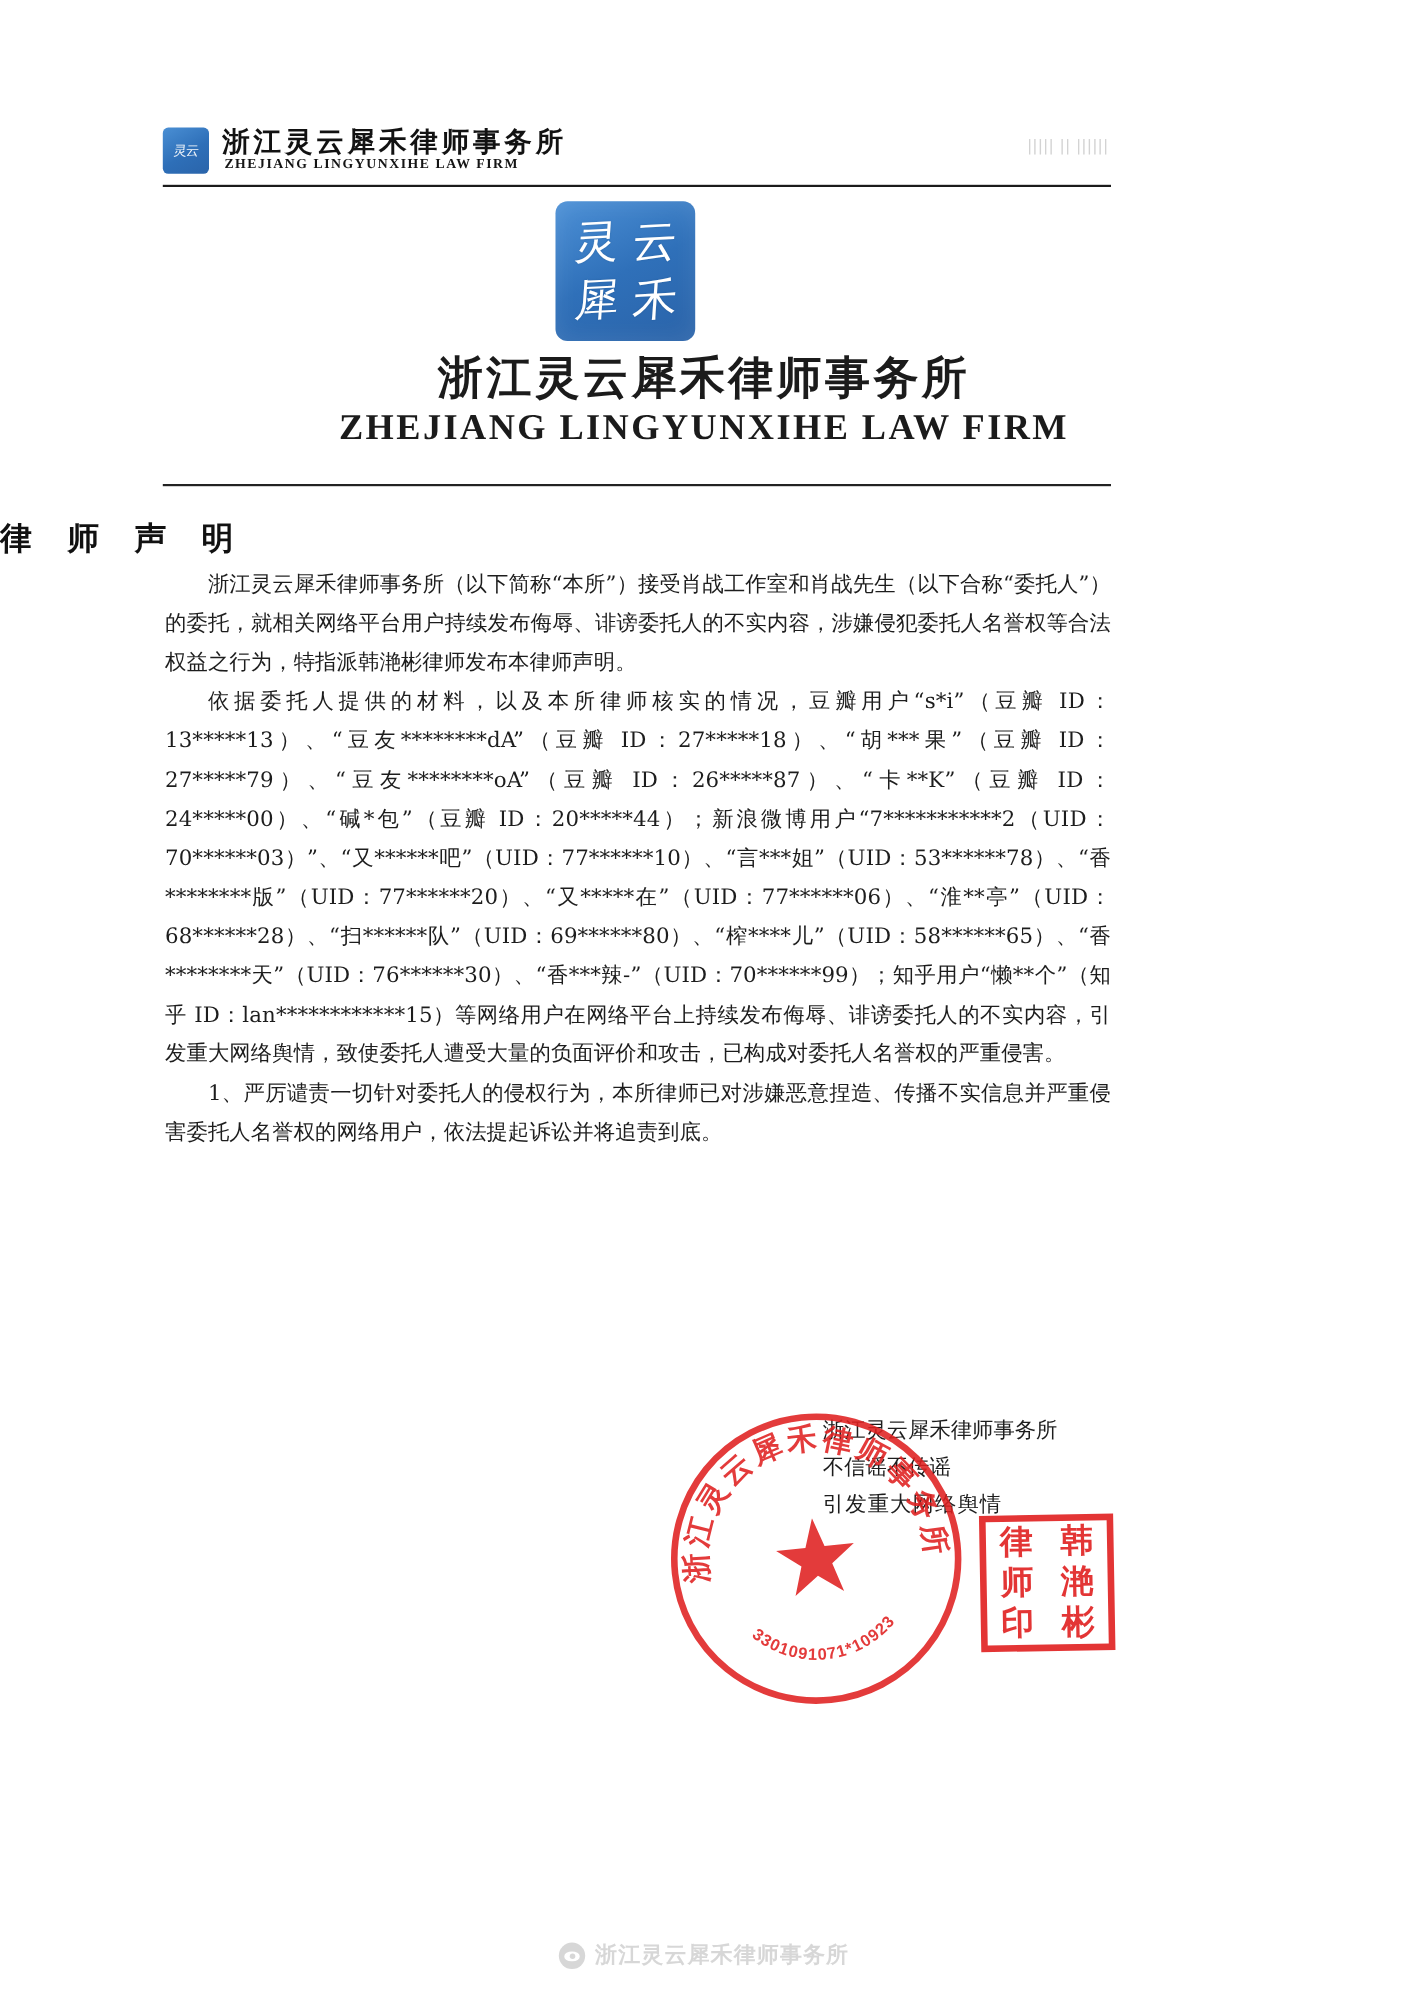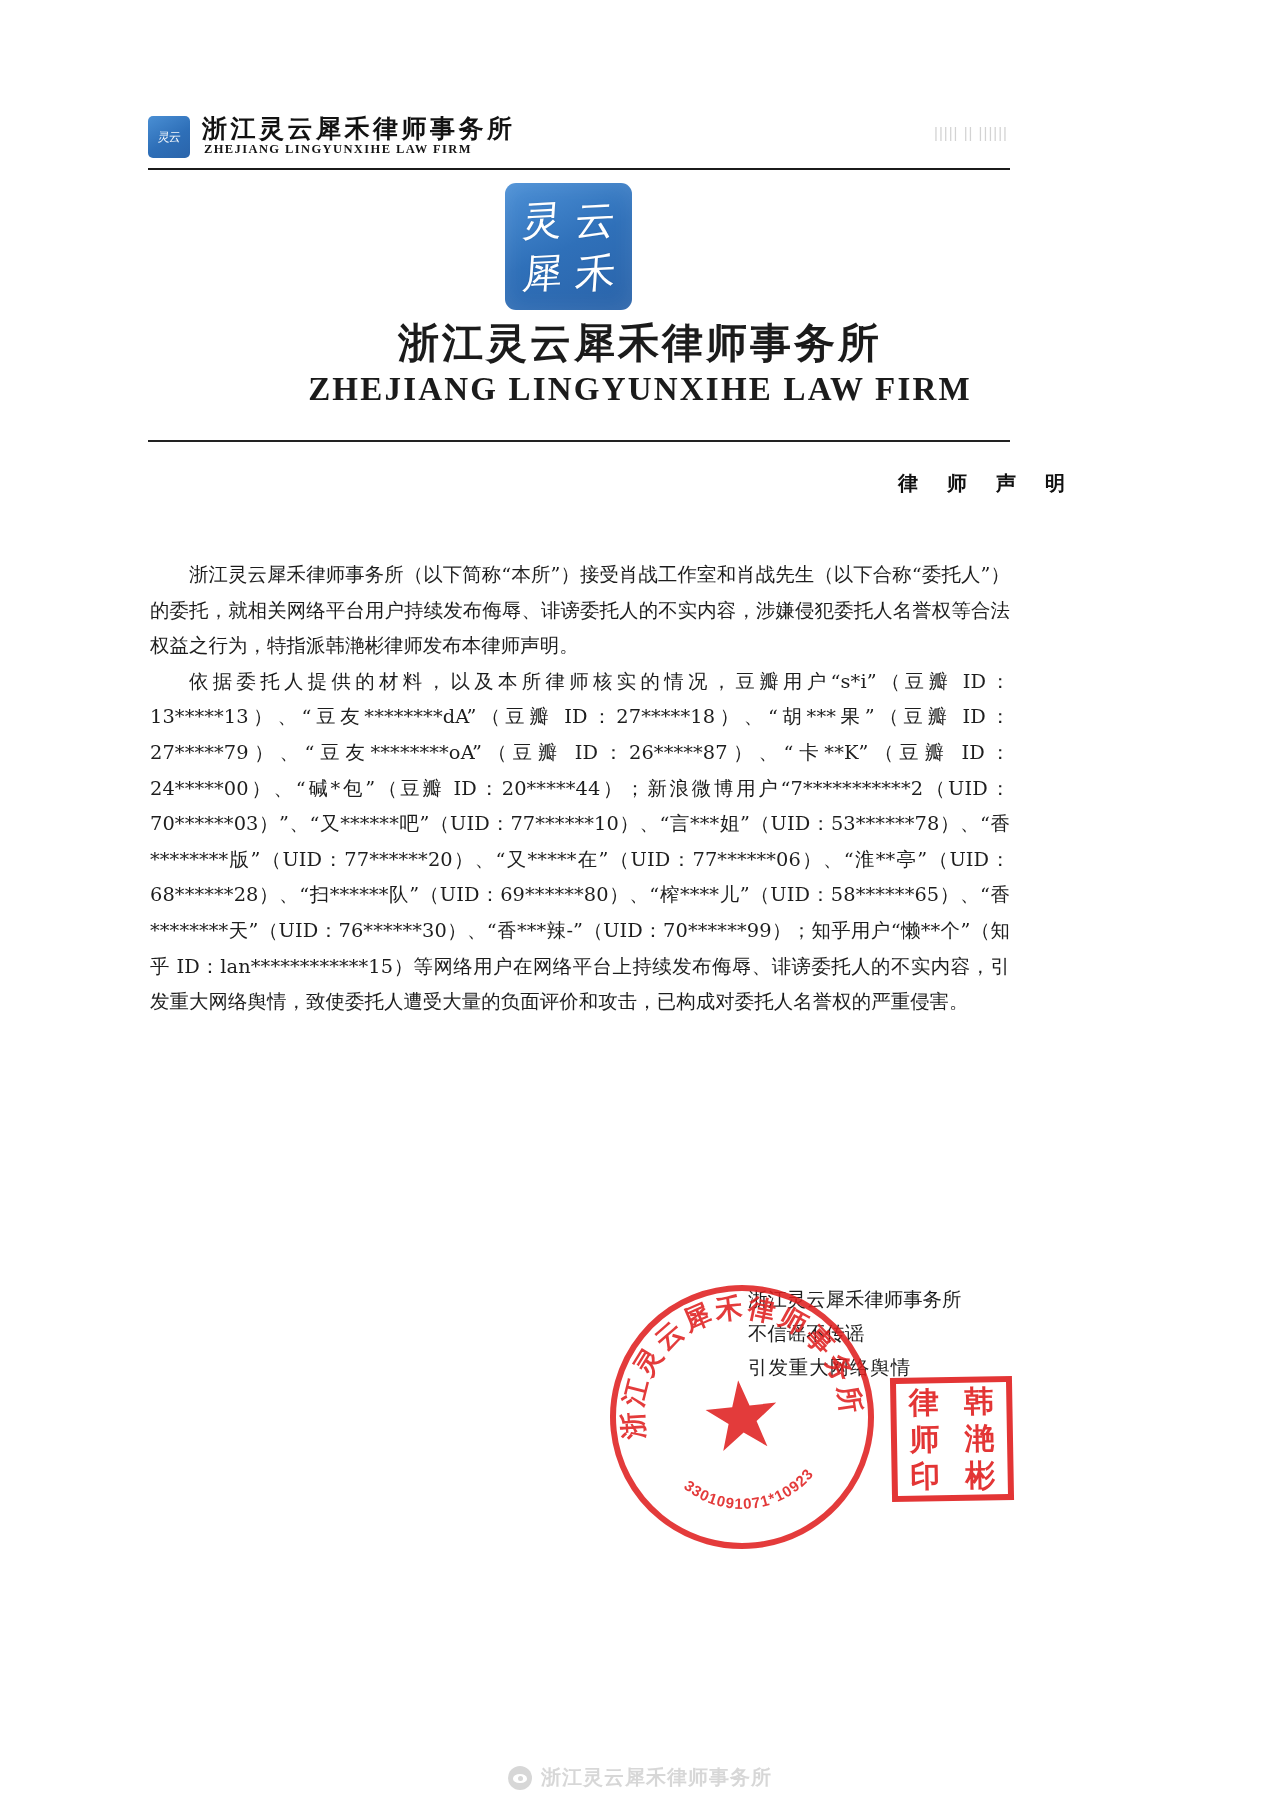--- a/index.html
+++ b/index.html
@@ -82,28 +82,28 @@
     font-family:"Liberation Serif",serif;
     font-size:33px;font-weight:700;letter-spacing:2.2px;color:#1b1b1b;
   }
   .mast-rule{
     position:absolute;left:148px;top:440px;width:862px;height:0;
     border-top:2.2px solid #222;
   }
 
   
   .doc-title{
-    position:absolute;left:0;top:470px;width:1076px;text-align:right;
-    font-family:"DejaVu Serif",serif;
-    font-size:20px;font-weight:700;letter-spacing:11px;color:#111;
+    position:absolute;left:0;top:470px;width:1076px;text-align:left;
+    font-family:"DejaVu Serif",serif;
+    font-size:29px;font-weight:700;letter-spacing:11px;color:#111;
   }
 
   
   .body-wrap{
-    position:absolute;left:150px;top:513px;width:860px;margin-top:44px;
+    position:absolute;left:150px;top:513px;width:860px;
   }
   .para{
     font-family:"DejaVu Serif",serif;
     font-size:19.4px;
     line-height:35.6px;
     color:#1d1d1d;
     text-align:justify;
     text-justify:inter-ideograph;
     margin:0;
     letter-spacing:.1px;
@@ -223,20 +223,21 @@
 
   <div class="mast-cn">浙江灵云犀禾律师事务所</div>
   <div class="mast-en">ZHEJIANG LINGYUNXIHE LAW FIRM</div>
   <div class="mast-rule"></div>
 
   <div class="doc-title">律 师 声 明</div>
 
   <div class="body-wrap">
     <p class="para indent">浙江灵云犀禾律师事务所（以下简称“本所”）接受肖战工作室和肖战先生（以下合称“委托人”）的委托，就相关网络平台用户持续发布侮辱、诽谤委托人的不实内容，涉嫌侵犯委托人名誉权等合法权益之行为，特指派韩滟彬律师发布本律师声明。</p>
     <p class="para indent">依据委托人提供的材料，以及本所律师核实的情况，豆瓣用户“s*i”（豆瓣 ID：13*****13）、“豆友********dA”（豆瓣 ID：27*****18）、“胡***果”（豆瓣 ID：27*****79）、“豆友********oA”（豆瓣 ID：26*****87）、“卡**K”（豆瓣 ID：24*****00）、“碱*包”（豆瓣 ID：20*****44）；新浪微博用户“7***********2（UID：70******03）”、“又******吧”（UID：77******10）、“言***姐”（UID：53******78）、“香********版”（UID：77******20）、“又*****在”（UID：77******06）、“淮**亭”（UID：68******28）、“扫******队”（UID：69******80）、“榨****儿”（UID：58******65）、“香********天”（UID：76******30）、“香***辣-”（UID：70******99）；知乎用户“懒**个”（知乎 ID：lan************15）等网络用户在网络平台上持续发布侮辱、诽谤委托人的不实内容，引发重大网络舆情，致使委托人遭受大量的负面评价和攻击，已构成对委托人名誉权的严重侵害。</p>
+    <p class="para indent">1、严厉谴责一切针对委托人的侵权行为，本所律师已对涉嫌恶意捏造、传播不实信息并严重侵害委托人名誉权的网络用户，依法提起诉讼并将追责到底。</p>
   </div>
 
   <div class="sig">
     <div>浙江灵云犀禾律师事务所</div>
     <div>不信谣不传谣</div>
     <div class="sig-date">引发重大网络舆情</div>
   </div>
 
   <div class="seal">
     <svg class="seal-arc" viewBox="0 0 252 252">

